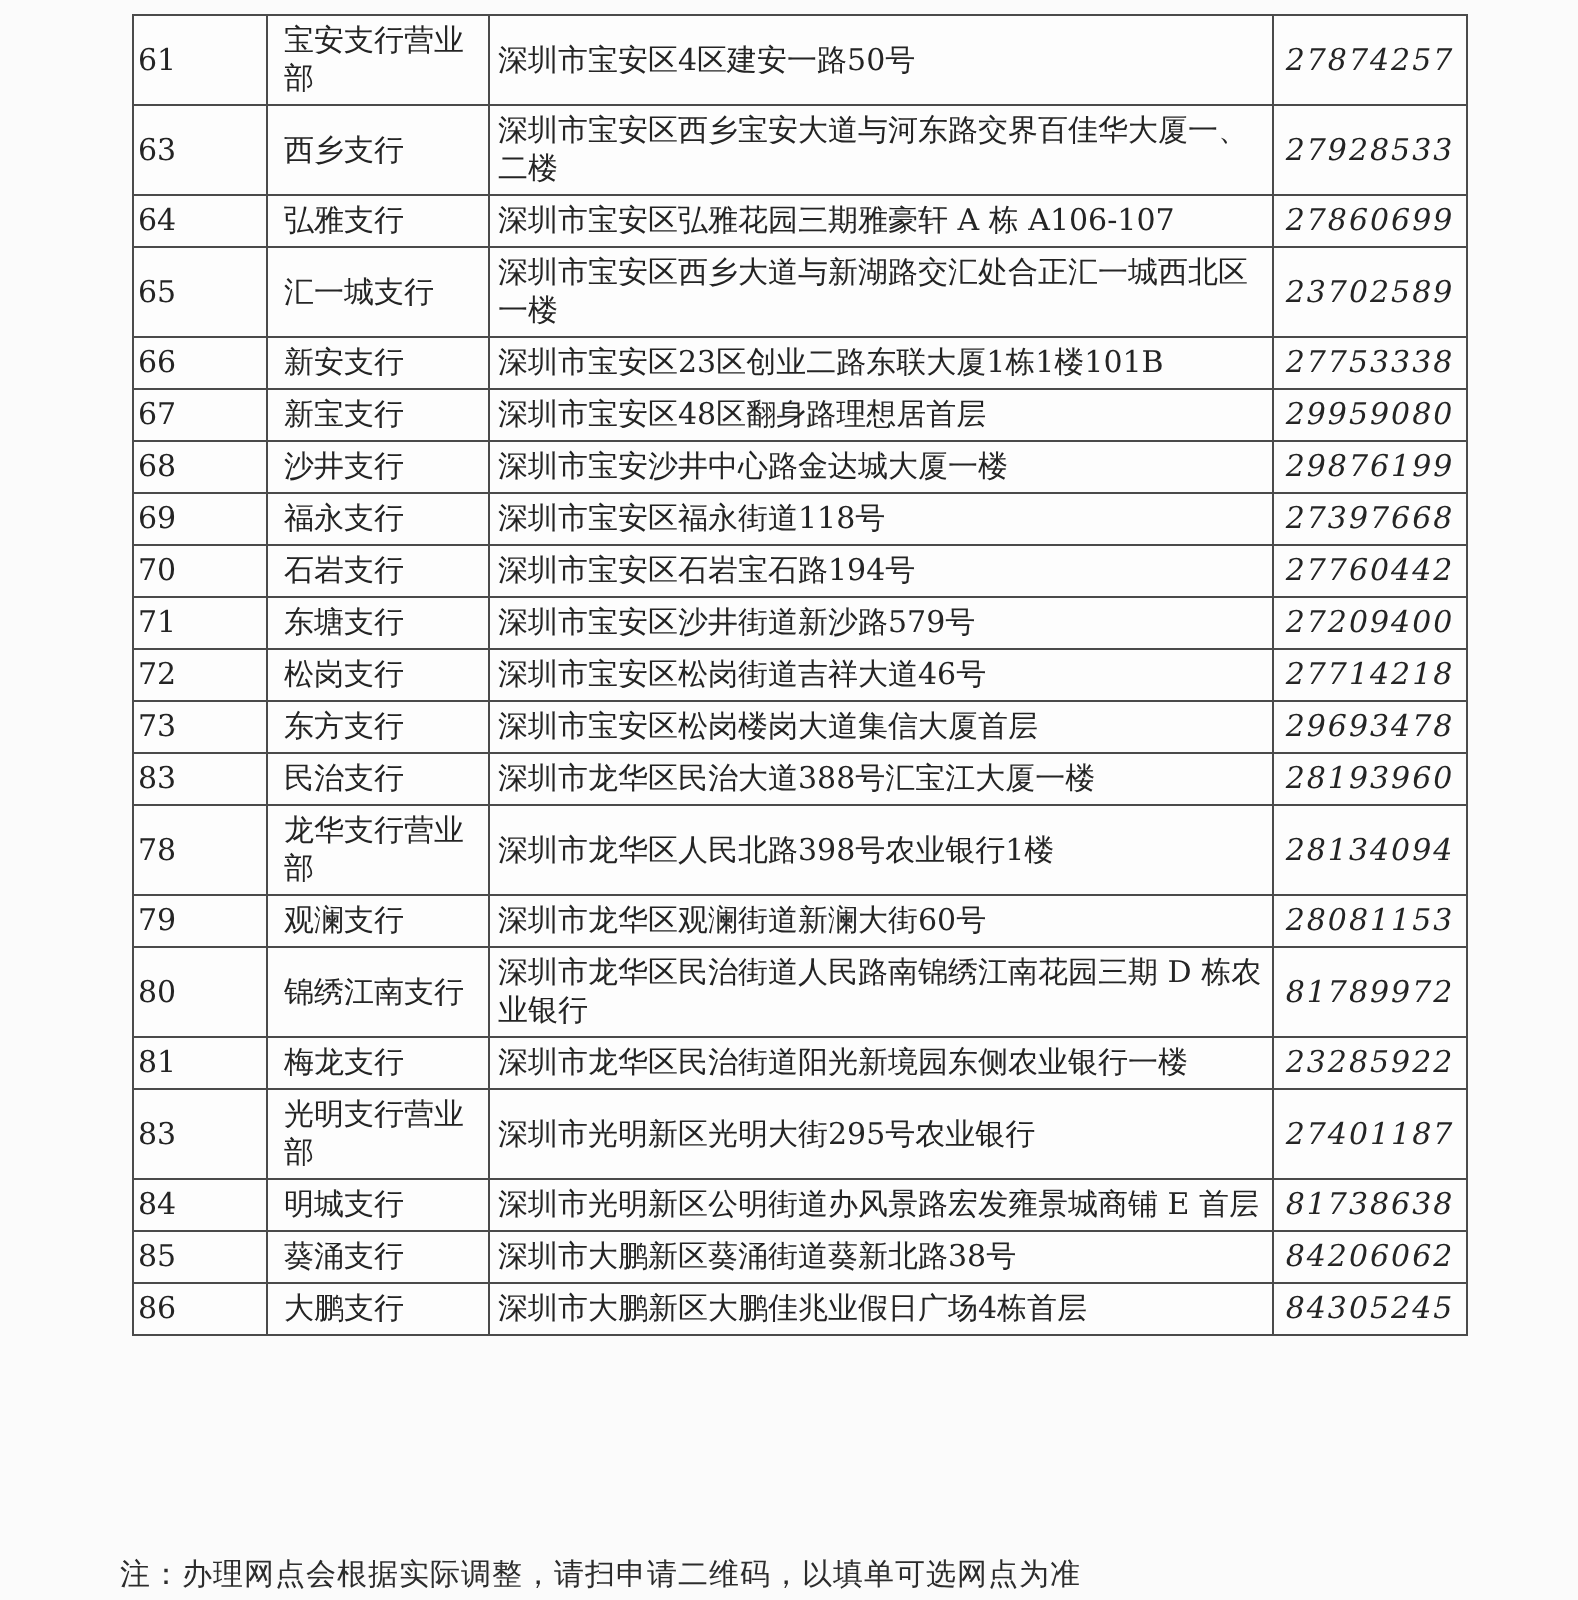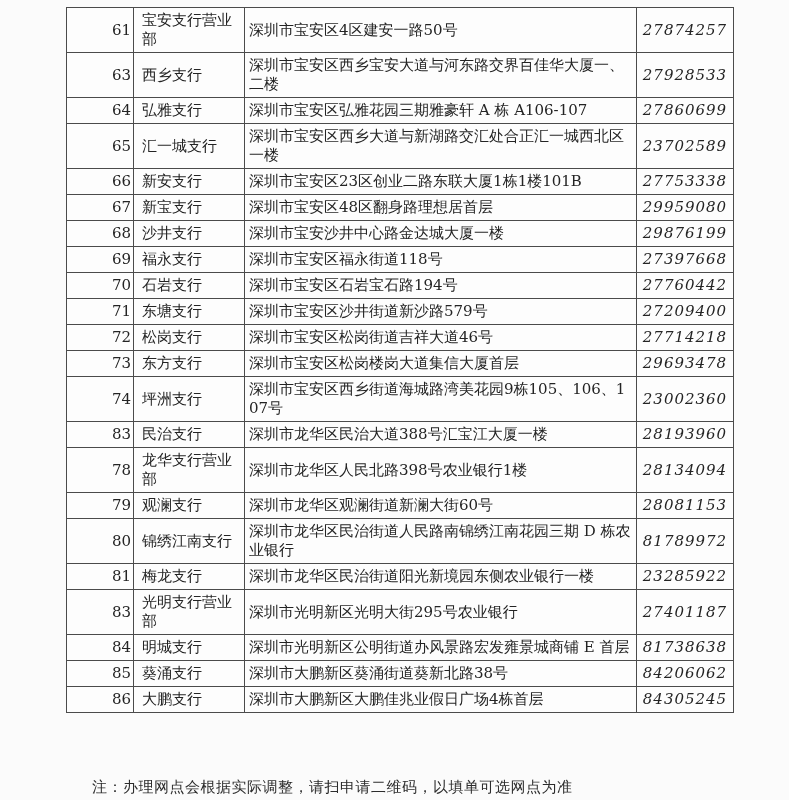--- a/index.html
+++ b/index.html
@@ -29,21 +29,21 @@
   td {
     border: 1px solid #4b4b4b;
     vertical-align: middle;
     font-size: 15px;
     line-height: 19px;
     padding: 3px 2px;
     word-break: break-all;
   }
   .col-no {
     width: 62px;
-    text-align: right;
+    text-align: left;
     margin-left: 12px;
   }
   .col-name {
     width: 100px;
     padding-left: 8px;
   }
   .col-address {
     width: 382px;
     padding-left: 4px;
     padding-right: 5px;
@@ -55,21 +55,20 @@
     font-style: italic;
   }
   .note {
     position: absolute;
     left: 60px;
     top: 778px;
     font-size: 15px;
     color: #2c2c2c;
     letter-spacing: 0.5px;
     white-space: nowrap;
-    margin-left: 32px;
   }
 </style>
 </head>
 <body>
 
 <div class="table-wrap">
   <table>
     <tbody>
         <tr>
           <td class="col-no">61</td>
@@ -137,26 +136,20 @@
           <td class="col-address">深圳市宝安区松岗街道吉祥大道46号</td>
           <td class="col-phone">27714218</td>
         </tr>
         <tr>
           <td class="col-no">73</td>
           <td class="col-name">东方支行</td>
           <td class="col-address">深圳市宝安区松岗楼岗大道集信大厦首层</td>
           <td class="col-phone">29693478</td>
         </tr>
         <tr>
-          <td class="col-no">74</td>
-          <td class="col-name">坪洲支行</td>
-          <td class="col-address">深圳市宝安区西乡街道海城路湾美花园9栋105、106、107号</td>
-          <td class="col-phone">23002360</td>
-        </tr>
-        <tr>
           <td class="col-no">83</td>
           <td class="col-name">民治支行</td>
           <td class="col-address">深圳市龙华区民治大道388号汇宝江大厦一楼</td>
           <td class="col-phone">28193960</td>
         </tr>
         <tr>
           <td class="col-no">78</td>
           <td class="col-name">龙华支行营业部</td>
           <td class="col-address">深圳市龙华区人民北路398号农业银行1楼</td>
           <td class="col-phone">28134094</td>

